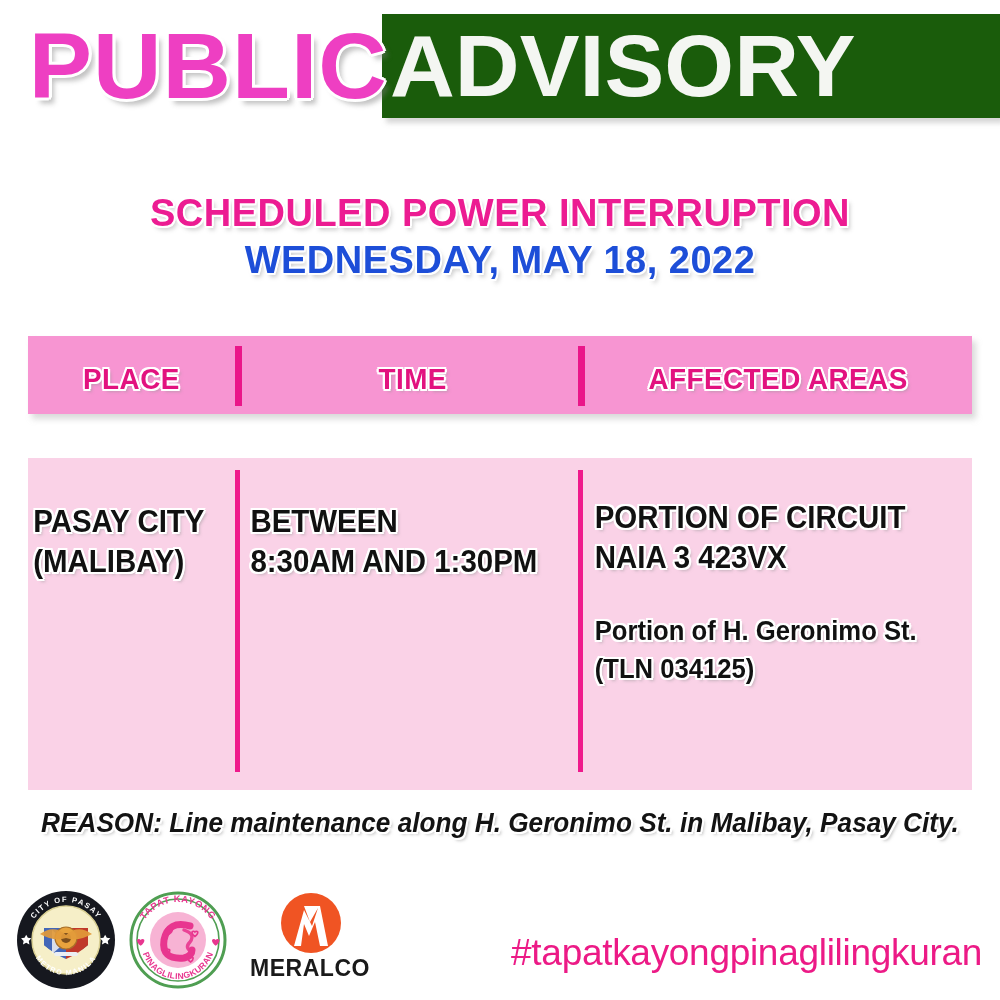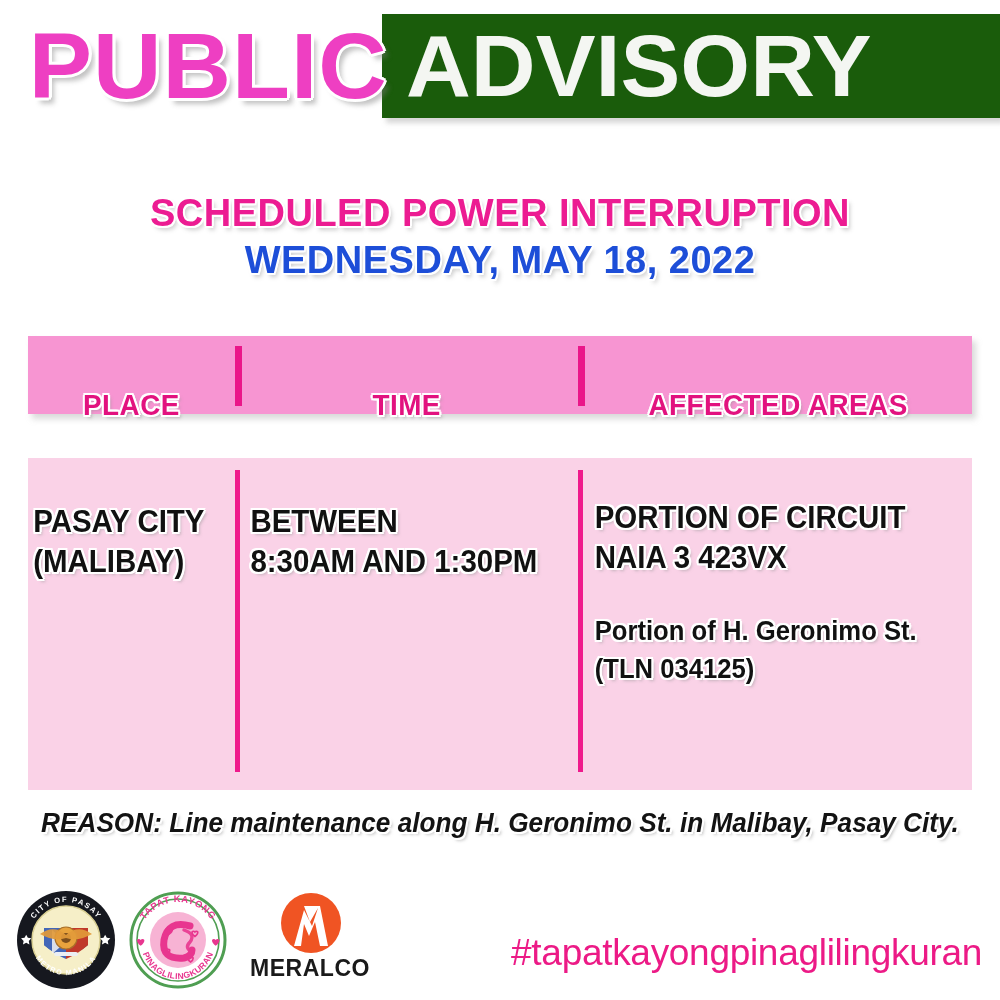--- a/index.html
+++ b/index.html
@@ -47,21 +47,21 @@
       2px 2px 0 #ffffff, -2px 2px 0 #ffffff, 2px -2px 0 #ffffff, -2px -2px 0 #ffffff,
       0 3px 0 #ffffff, 0 -3px 0 #ffffff, 3px 0 0 #ffffff, -3px 0 0 #ffffff,
       5px 6px 5px rgba(120,120,120,0.45);
     white-space: nowrap;
   }
   .title-advisory-block {
     background: #1a5c0b;
     flex: 1;
     display: flex;
     align-items: center;
-    padding-left: 24px;
+    padding-left: 8px;
     box-shadow: 4px 5px 5px rgba(140,140,140,0.35);
   }
   .title-advisory {
     font-family: "Liberation Sans", sans-serif;
     font-weight: bold;
     font-size: 88px;
     line-height: 96px;
     letter-spacing: 0px;
     color: #f4f6f2;
     white-space: nowrap;
@@ -112,38 +112,38 @@
     width: 944px;
     height: 78px;
     background: #f795d2;
     box-shadow: 4px 5px 6px rgba(150,150,150,0.35);
   }
   .th-cell {
     position: absolute;
     top: 0;
     height: 86px;
     display: flex;
-    align-items: flex-end;
+    align-items: center;
     justify-content: center;
   }
   .th-text {
     font-family: "Liberation Sans", sans-serif;
     font-weight: bold;
     font-size: 29px;
     letter-spacing: 0.5px;
     color: #e2127f;
     transform: scaleX(0.96);
     text-shadow:
       1.6px 1.6px 0 #ffffff, -1.6px 1.6px 0 #ffffff, 1.6px -1.6px 0 #ffffff, -1.6px -1.6px 0 #ffffff,
       0 2.2px 0 #ffffff, 0 -2.2px 0 #ffffff, 2.2px 0 0 #ffffff, -2.2px 0 0 #ffffff,
       3px 3px 3px rgba(150,150,150,0.5);
     white-space: nowrap;
   }
   .th-place { left: 0; width: 207px; }
-  .th-time  { left: 211px; width: 336px; }
+  .th-time  { left: 217px; width: 336px; }
   .th-areas { left: 557px; width: 387px; }
 
   .head-div {
     position: absolute;
     top: 10px;
     width: 7px;
     height: 60px;
     background: #ea1689;
   }
   .head-div.d1 { left: 207px; }

